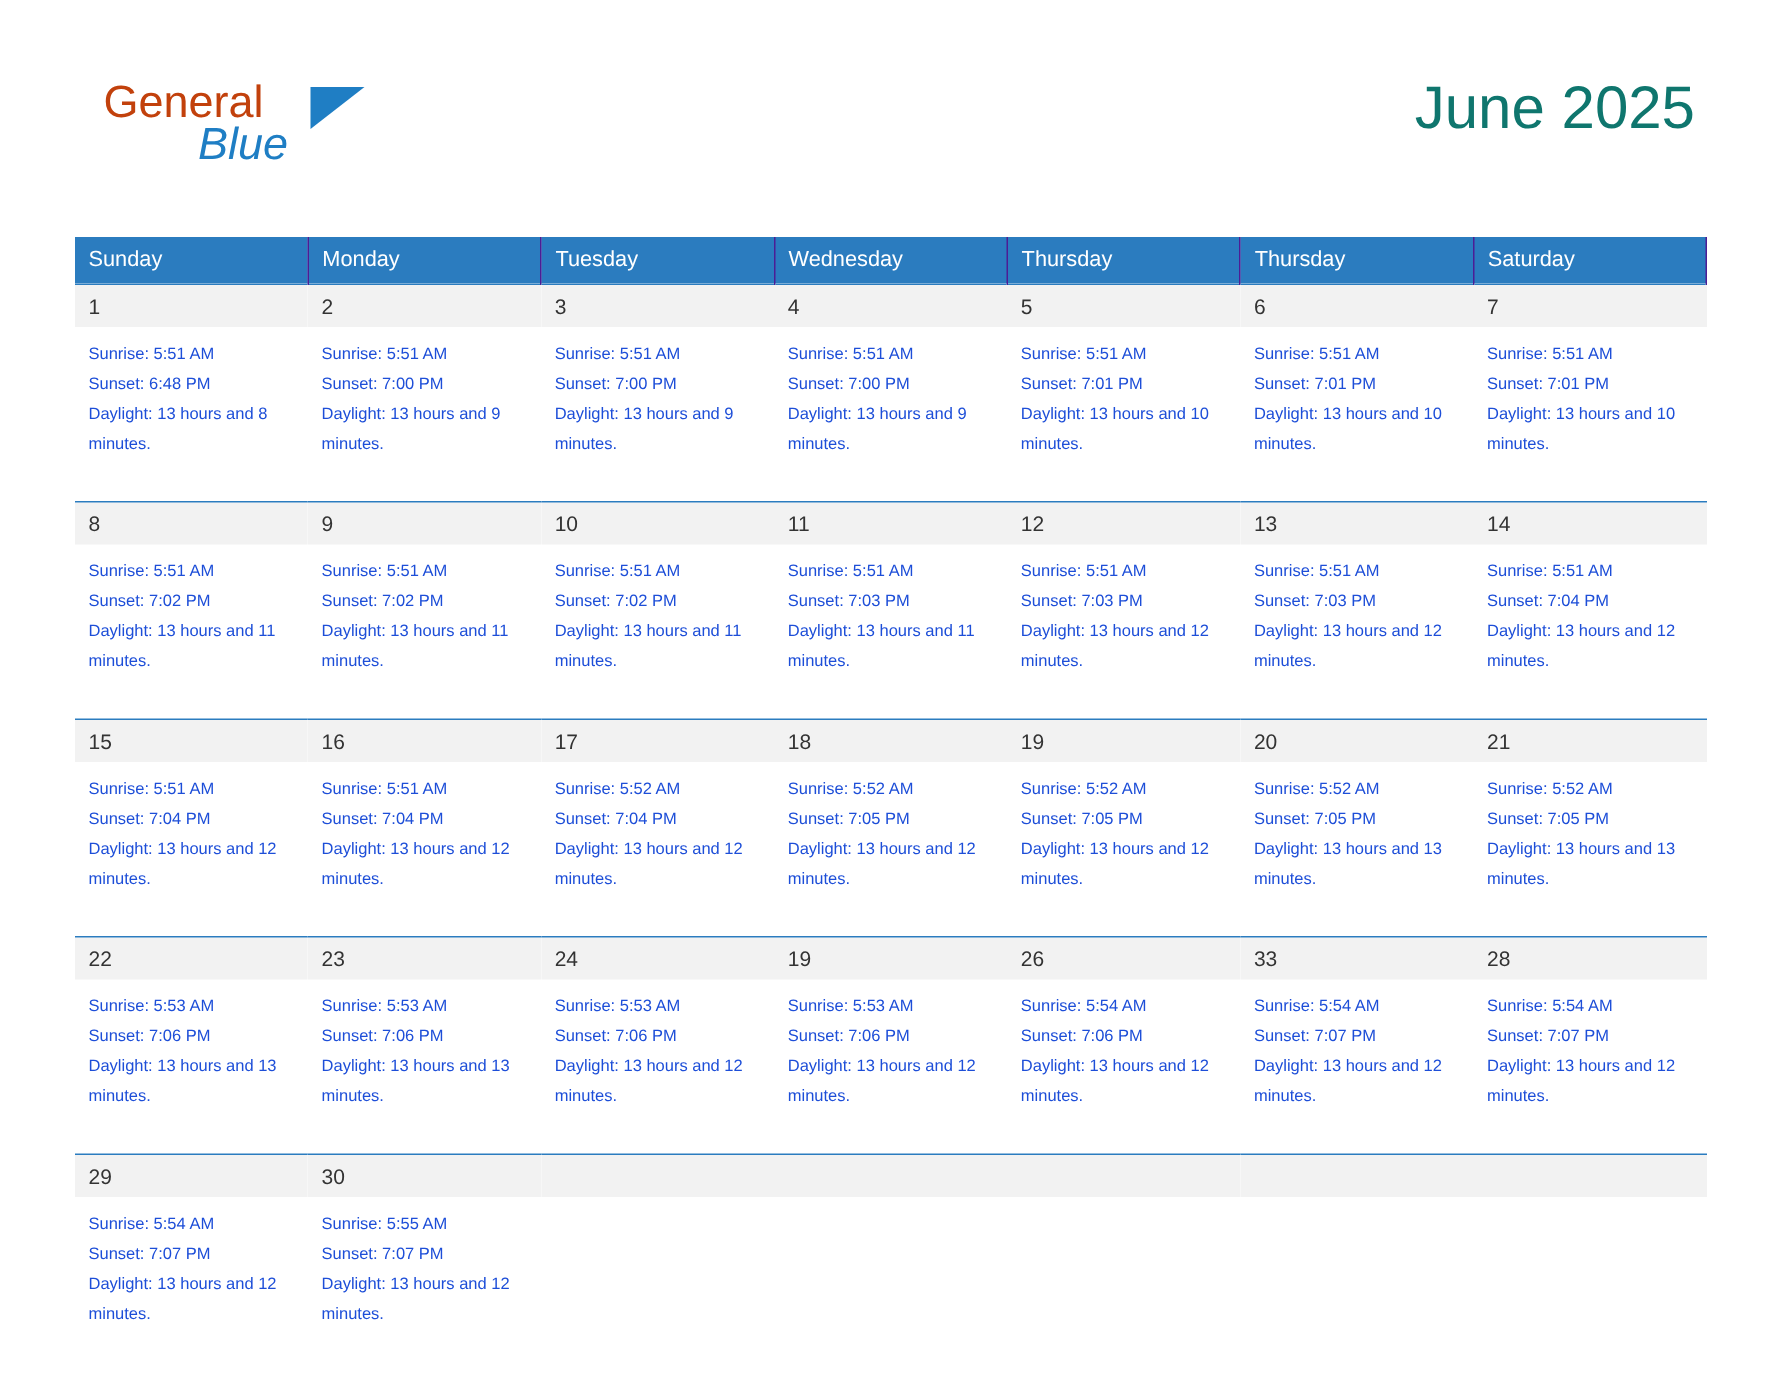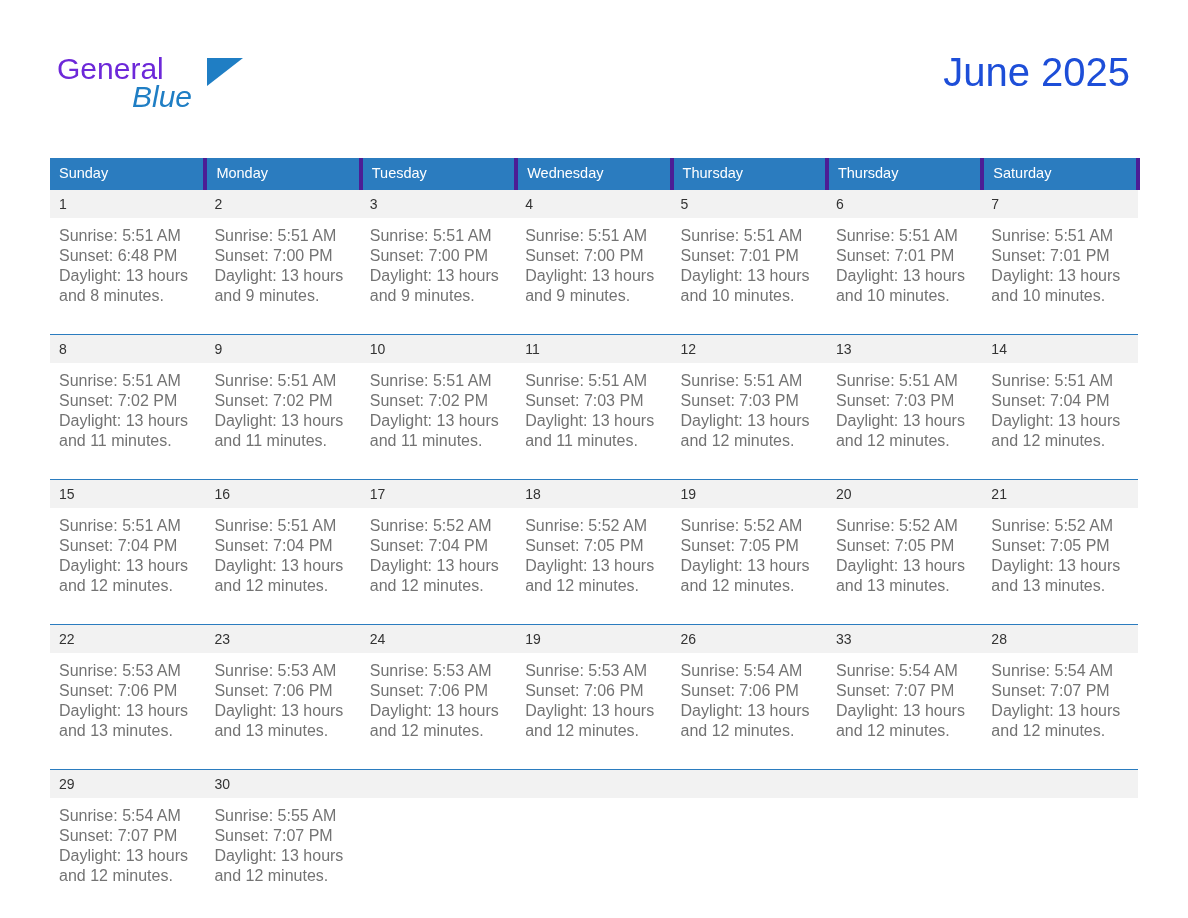--- a/index.html
+++ b/index.html
@@ -26,23 +26,23 @@
   }
   .logo {
     position: absolute;
     left: 57px;
     top: 52px;
     width: 200px;
     height: 62px;
   }
   .logo-general {
     position: absolute;
-    left: 0; top: 0;
+    left: 12px; top: 0;
     font-size: 30px;
-    color: #6d28d9;
+    color: #c2410c;
     letter-spacing: 0px;
     font-family: "Liberation Sans", sans-serif;
   }
   .logo-blue {
     position: absolute;
     left: 75px;
     top: 28px;
     font-size: 30px;
     color: #1f7ec4;
     font-family: "Liberation Sans", sans-serif;
@@ -55,21 +55,21 @@
     width: 0;
     height: 0;
     border-left: 36px solid #1f7ec4;
     border-bottom: 28px solid transparent;
   }
   .title {
     position: absolute;
     right: 58px;
     top: 50px;
     font-size: 40px;
-    color: #1d4ed8;
+    color: #0f766e;
     text-align: right;
     white-space: nowrap;
   }
   .subtitle {
     position: absolute;
     right: 58px;
     top: 115px;
     font-size: 21px;
     color: #1b1b1b;
     text-align: right;
@@ -89,21 +89,21 @@
   }
   table.calendar col { width: 155.4px; }
   thead th {
     background: #2b7cbf;
     color: #ffffff;
     font-size: 14.5px;
     font-weight: normal;
     text-align: left;
     padding: 7px 0 7px 9px;
     height: 31px;
-    border-right: 4px solid #4c1d95;
+    border-right: 1px solid #4c1d95;
   }
   tbody td {
     vertical-align: top;
     padding: 0;
     height: 135px;
     border-top: 1px solid #2b7cbf;
     background: #ffffff;
   }
   tbody tr.spacer td {
     height: 10px;
@@ -115,22 +115,22 @@
     background: #f2f2f2;
     font-size: 14px;
     color: #333333;
     padding: 6px 0 6px 9px;
     height: 28px;
     line-height: 16px;
   }
   .daynum.empty { background: #f2f2f2; color: transparent; }
   td.blank .daynum { background: #f2f2f2; }
   .info {
-    font-size: 16px;
-    color: #737373;
+    font-size: 11px;
+    color: #1d4ed8;
     line-height: 20px;
     padding: 8px 6px 0 9px;
   }
   .info div { white-space: nowrap; }
   .info .wrap2 { white-space: normal; }
 </style>
 </head>
 <body>
 
 <div class="page">

